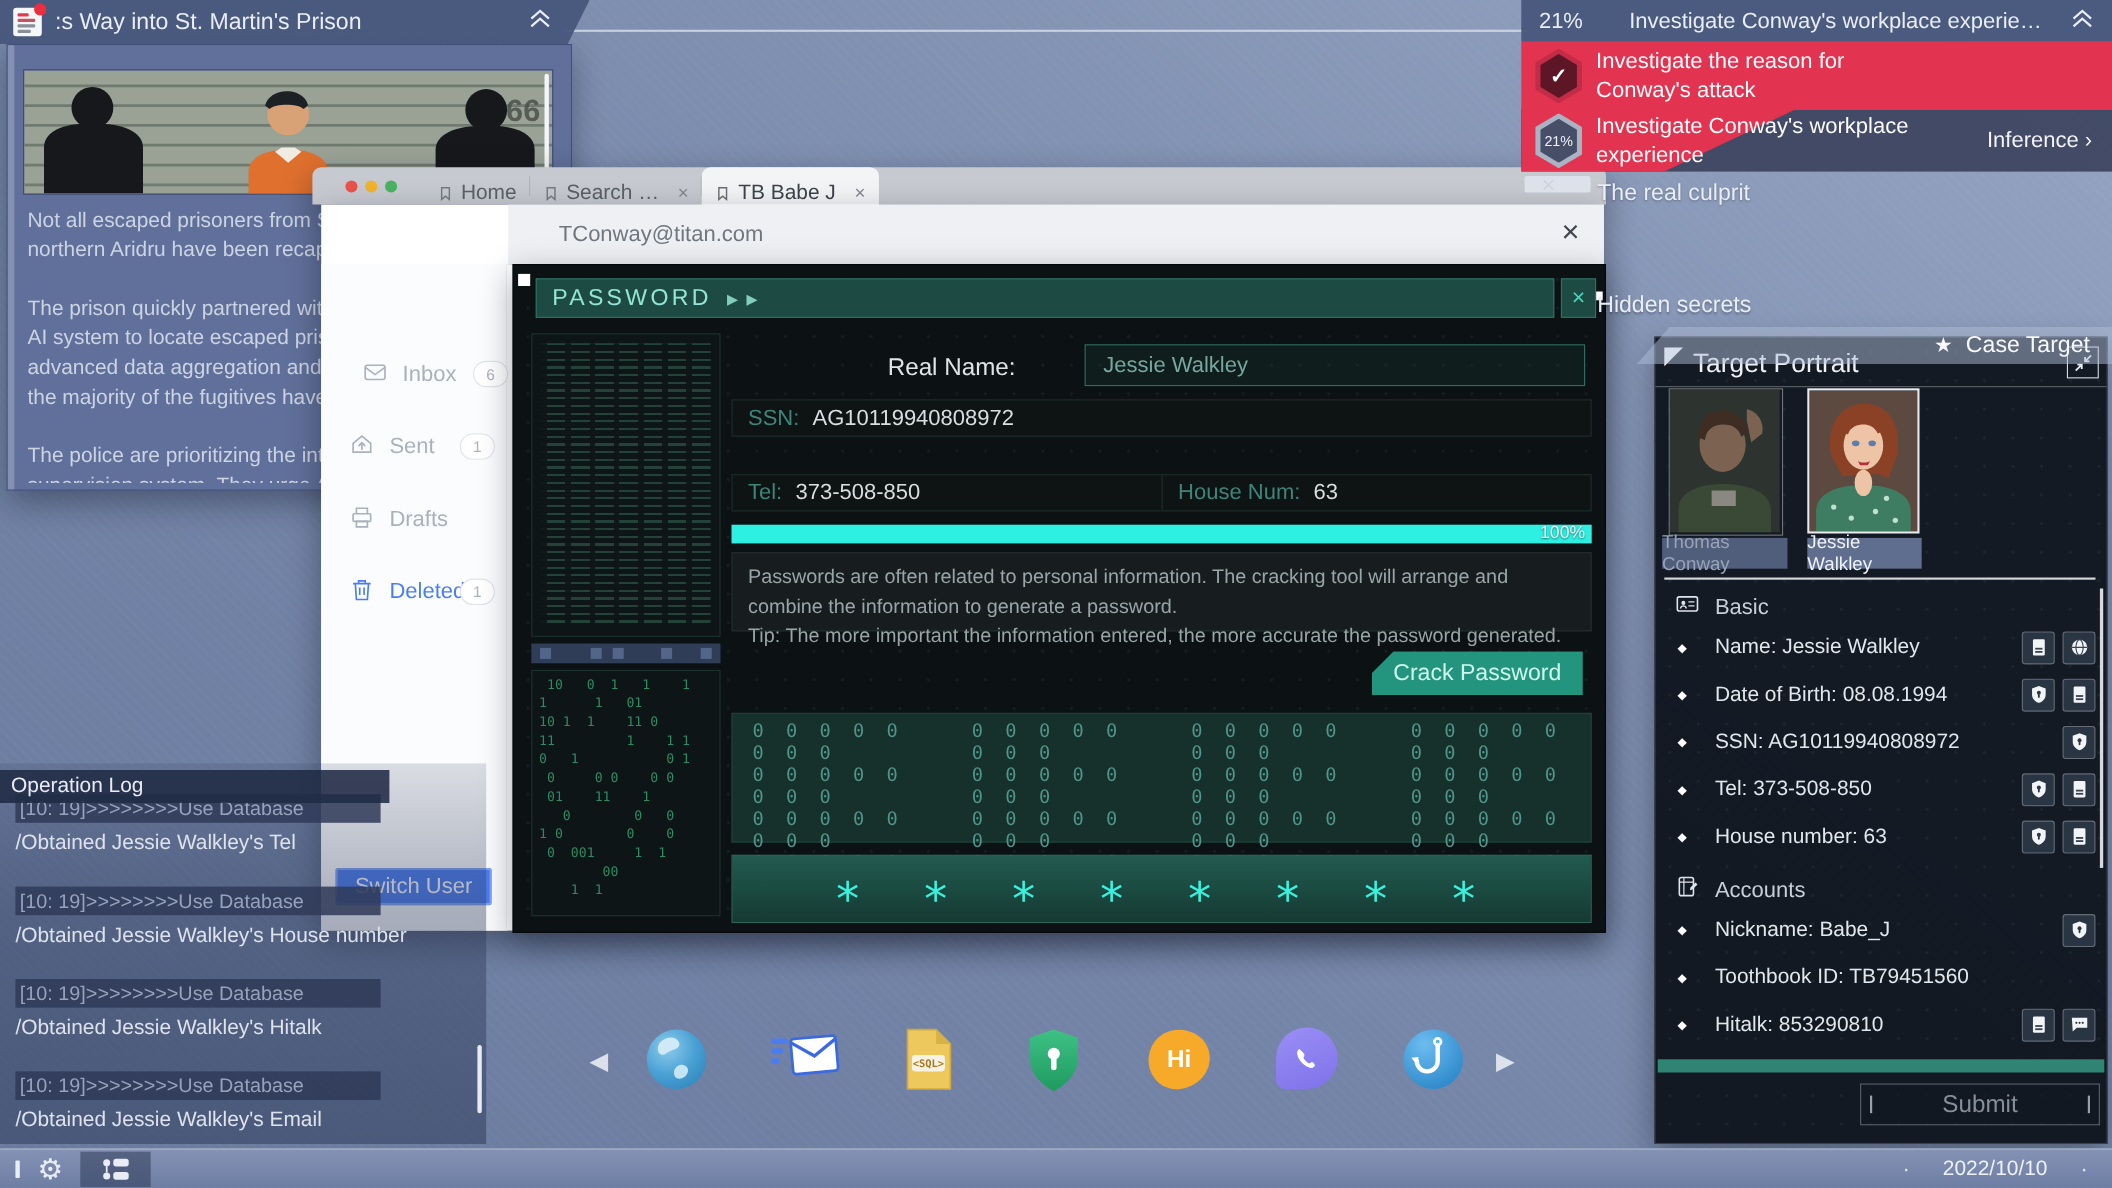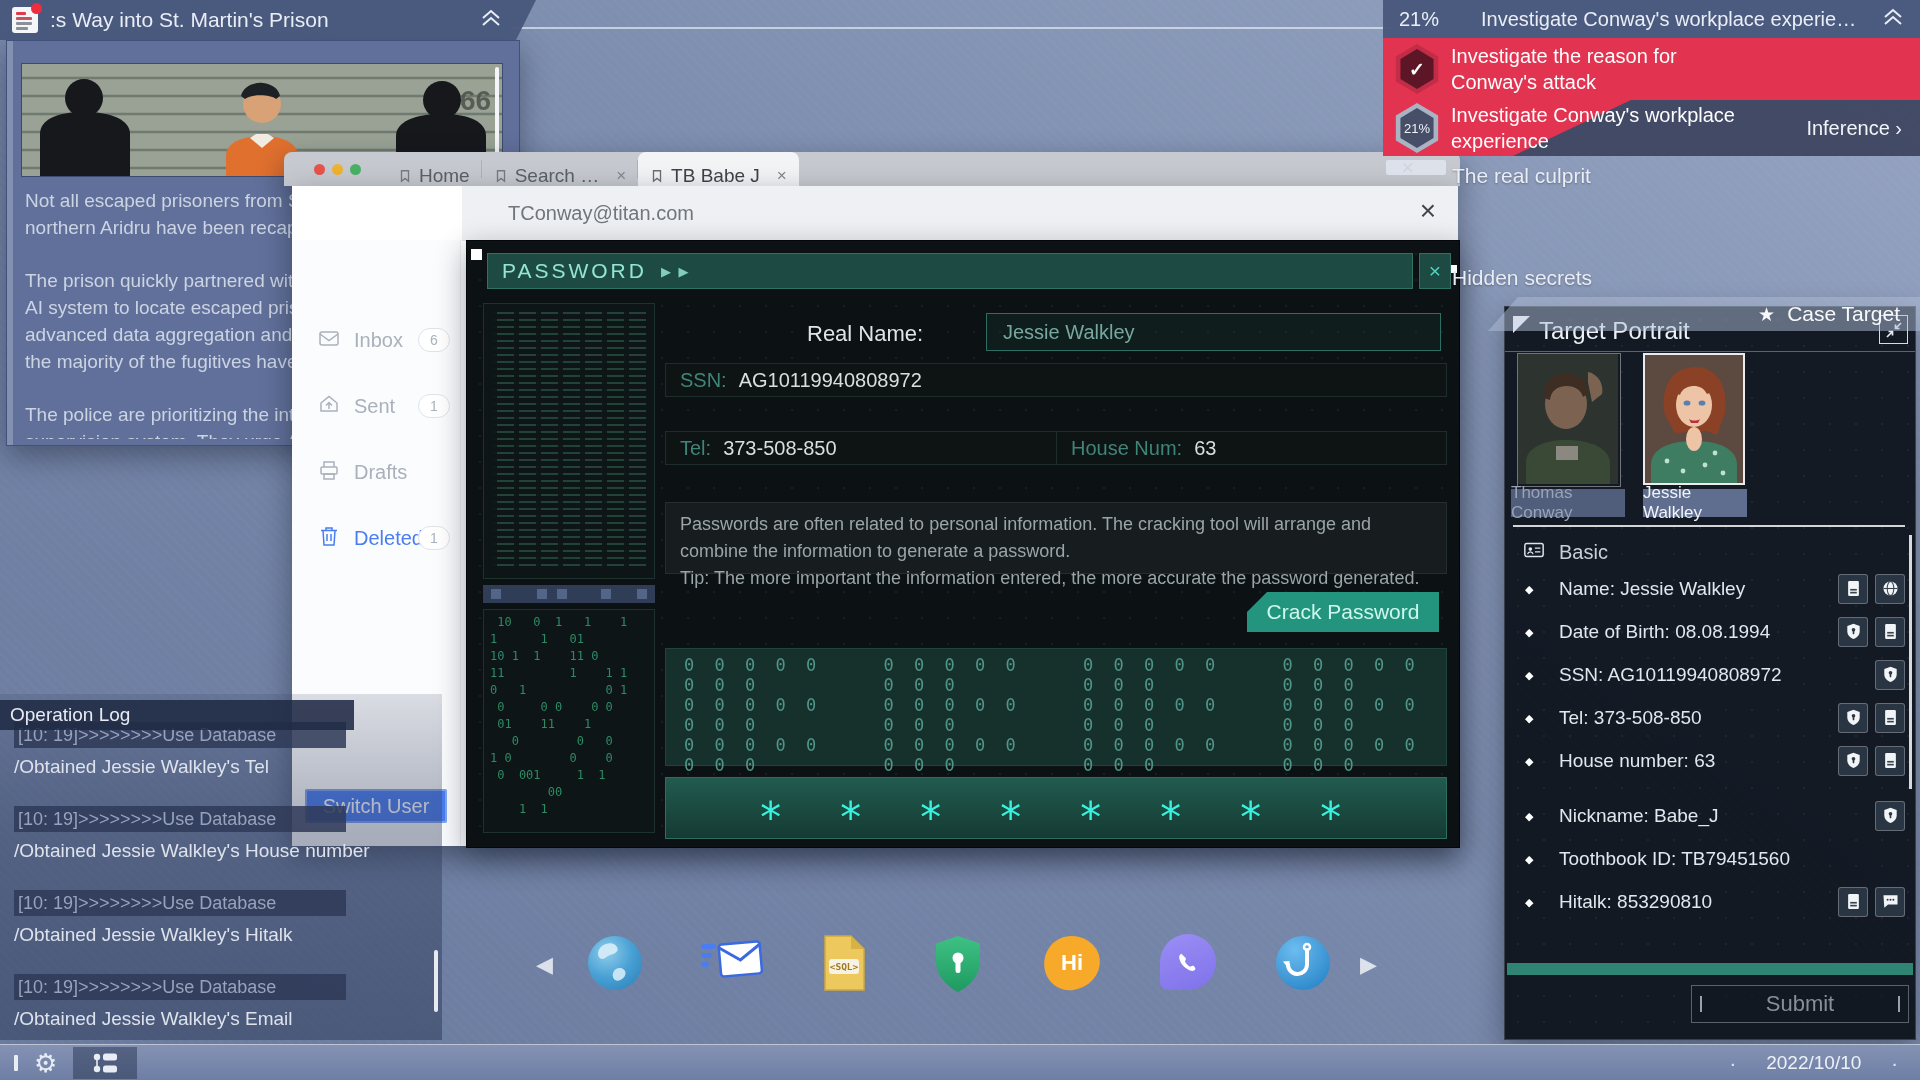--- a/index.html
+++ b/index.html
@@ -328,21 +328,21 @@
     <span id="br-close">×</span>
   </div>
 
   <div class="abs shadow" id="mail-win">
     <div class="m-acct">
       <span class="addr">TConway@titan.com</span>
       <span class="m-close">×</span>
     </div>
     <div class="m-side">
       <div id="mail-folders">
-          <div class="mf" style="top: 84px;">
+          <div class="mf" style="top: 84px; margin-left: 12px;">
             <span><svg viewBox="0 0 22 22" width="22" height="22">
                 <g fill="none" stroke="#a9b1bb" stroke-width="1.5">
                   <rect x="2" y="5" width="18" height="13" rx="2"></rect>
                   <path d="M2 7l9 6.5L20 7"></path>
                 </g>
               </svg></span>
             <span class="lbl">Inbox</span>
             <span class="cnt">6</span>
           </div>
           <div class="mf" style="top: 150px;">
@@ -425,20 +425,23 @@
     </div>
     <div class="f-row" style="top:190px;">
       <span class="flab">Tel:</span>
         <span class="fval">373-508-850</span>
       <span class="cell2">
           <span class="flab">House Num:</span>
           <span class="fval">63</span>
         </span>
     </div>
 
+    <div class="p-prog">
+      <span>100%</span>
+    </div>
     <div class="p-desc pre">Passwords are often related to personal information. The cracking tool will arrange and
 combine the information to generate a password.
 Tip: The more important the information entered, the more accurate the password generated.</div>
     <div id="crack-btn">Crack Password</div>
     <div id="zero-grid">
         <div class="z-row">
           <span class="z-grp">0 0 0 0 0 0 0 0</span>
           <span class="z-grp">0 0 0 0 0 0 0 0</span>
           <span class="z-grp">0 0 0 0 0 0 0 0</span>
           <span class="z-grp">0 0 0 0 0 0 0 0</span>
@@ -606,20 +609,28 @@
             <span class="tp-ic" style="right: 4px;">
               <svg viewBox="0 0 23 23" width="19" height="19">
                 <rect x="5" y="2.5" width="13" height="18" rx="1.5" fill="#f2f5f7"></rect>
                 <rect x="7.5" y="12" width="8" height="2" fill="#3a4450"></rect>
                 <rect x="7.5" y="15.5" width="8" height="2" fill="#3a4450"></rect>
               </svg>
             </span>
           </div>
         </div>
         <div class="tp-sec">
+          <div class="tp-sec-h">
+            <span><svg viewBox="0 0 24 24" width="22" height="22">
+                <rect x="4" y="3" width="14" height="18" rx="2" fill="none" stroke="#dfe4ec" stroke-width="1.6"></rect>
+                <path d="M4 7.5h14M8.5 3v18" stroke="#dfe4ec" stroke-width="1.2"></path>
+                <path d="M15 13l5-5 2 2-5 5-2.5.5z" fill="#dfe4ec"></path>
+              </svg></span>
+            <span>Accounts</span>
+          </div>
           <div class="tp-row">
             <span class="dia">◆</span>
             <span class="txt">Nickname: Babe_J</span>
             <span class="tp-ic" style="right: 4px;">
               <svg viewBox="0 0 23 23" width="19" height="19">
                 <path d="M11.5 2l7.5 2.8v6.4c0 4.6-3.2 7.9-7.5 9.3-4.3-1.4-7.5-4.7-7.5-9.3V4.8z" fill="#f2f5f7"></path>
                 <circle cx="11.5" cy="9.5" r="2.2" fill="#2e3642"></circle>
                 <rect x="10.5" y="10.5" width="2" height="4.5" rx="1" fill="#2e3642"></rect>
               </svg>
             </span>

